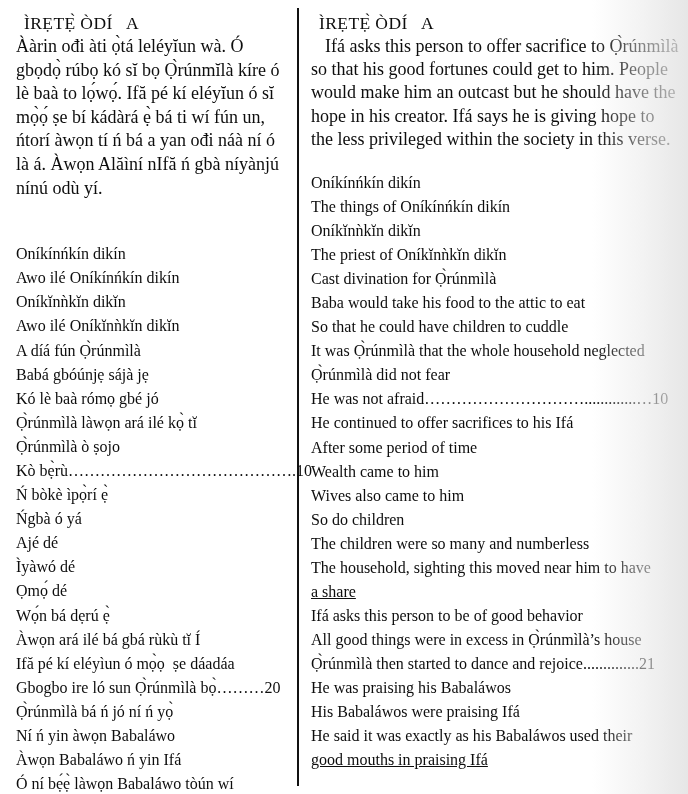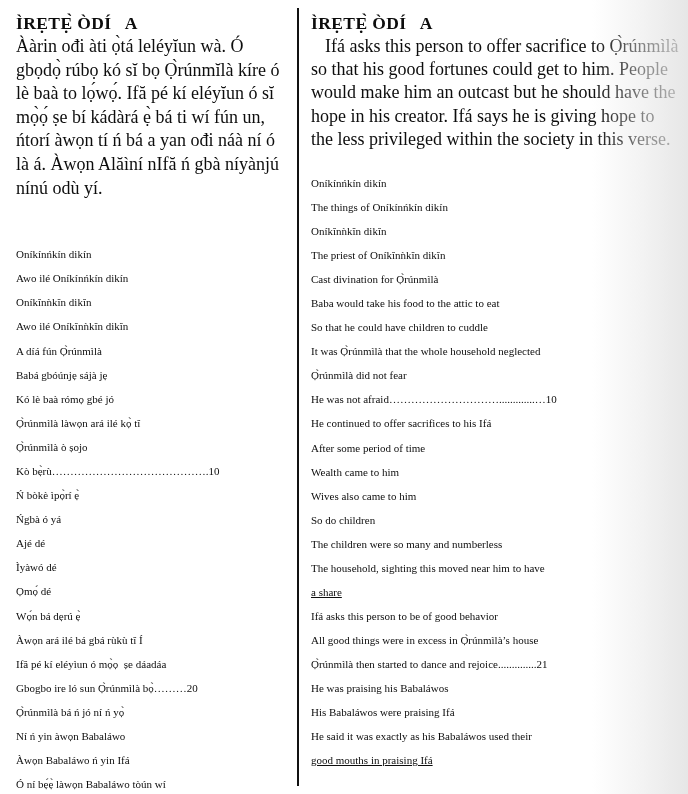--- a/index.html
+++ b/index.html
@@ -51,45 +51,45 @@
     left: 303px;
     width: 385px;
   }
   .col-inner {
     padding: 12px 6px 0 16px;
   }
   .col-right .col-inner {
     padding: 12px 8px 0 8px;
   }
   .title {
-    font-weight: bold;
+    font-weight: normal;
     font-size: 17.5px;
     line-height: 22px;
     letter-spacing: 0.4px;
-    margin: 0 0 1px 0;
+    margin: 0 0 1px 8px;
     white-space: pre;
   }
   .intro {
     font-size: 18px;
     line-height: 23.6px;
     margin: 0;
     text-align: left;
     white-space: pre-line;
   }
   .col-right .intro {
     text-indent: 14px;
     line-height: 23.2px;
   }
   .verse {
     margin: 0;
     padding: 0;
     list-style: none;
   }
   .verse li {
-    font-size: 11px;
+    font-size: 16px;
     line-height: 24.1px;
     white-space: pre;
     margin: 0;
     padding: 0;
   }
   .col-right .verse li {
     line-height: 24.05px;
   }
   .spacer-left {
     height: 42px;

